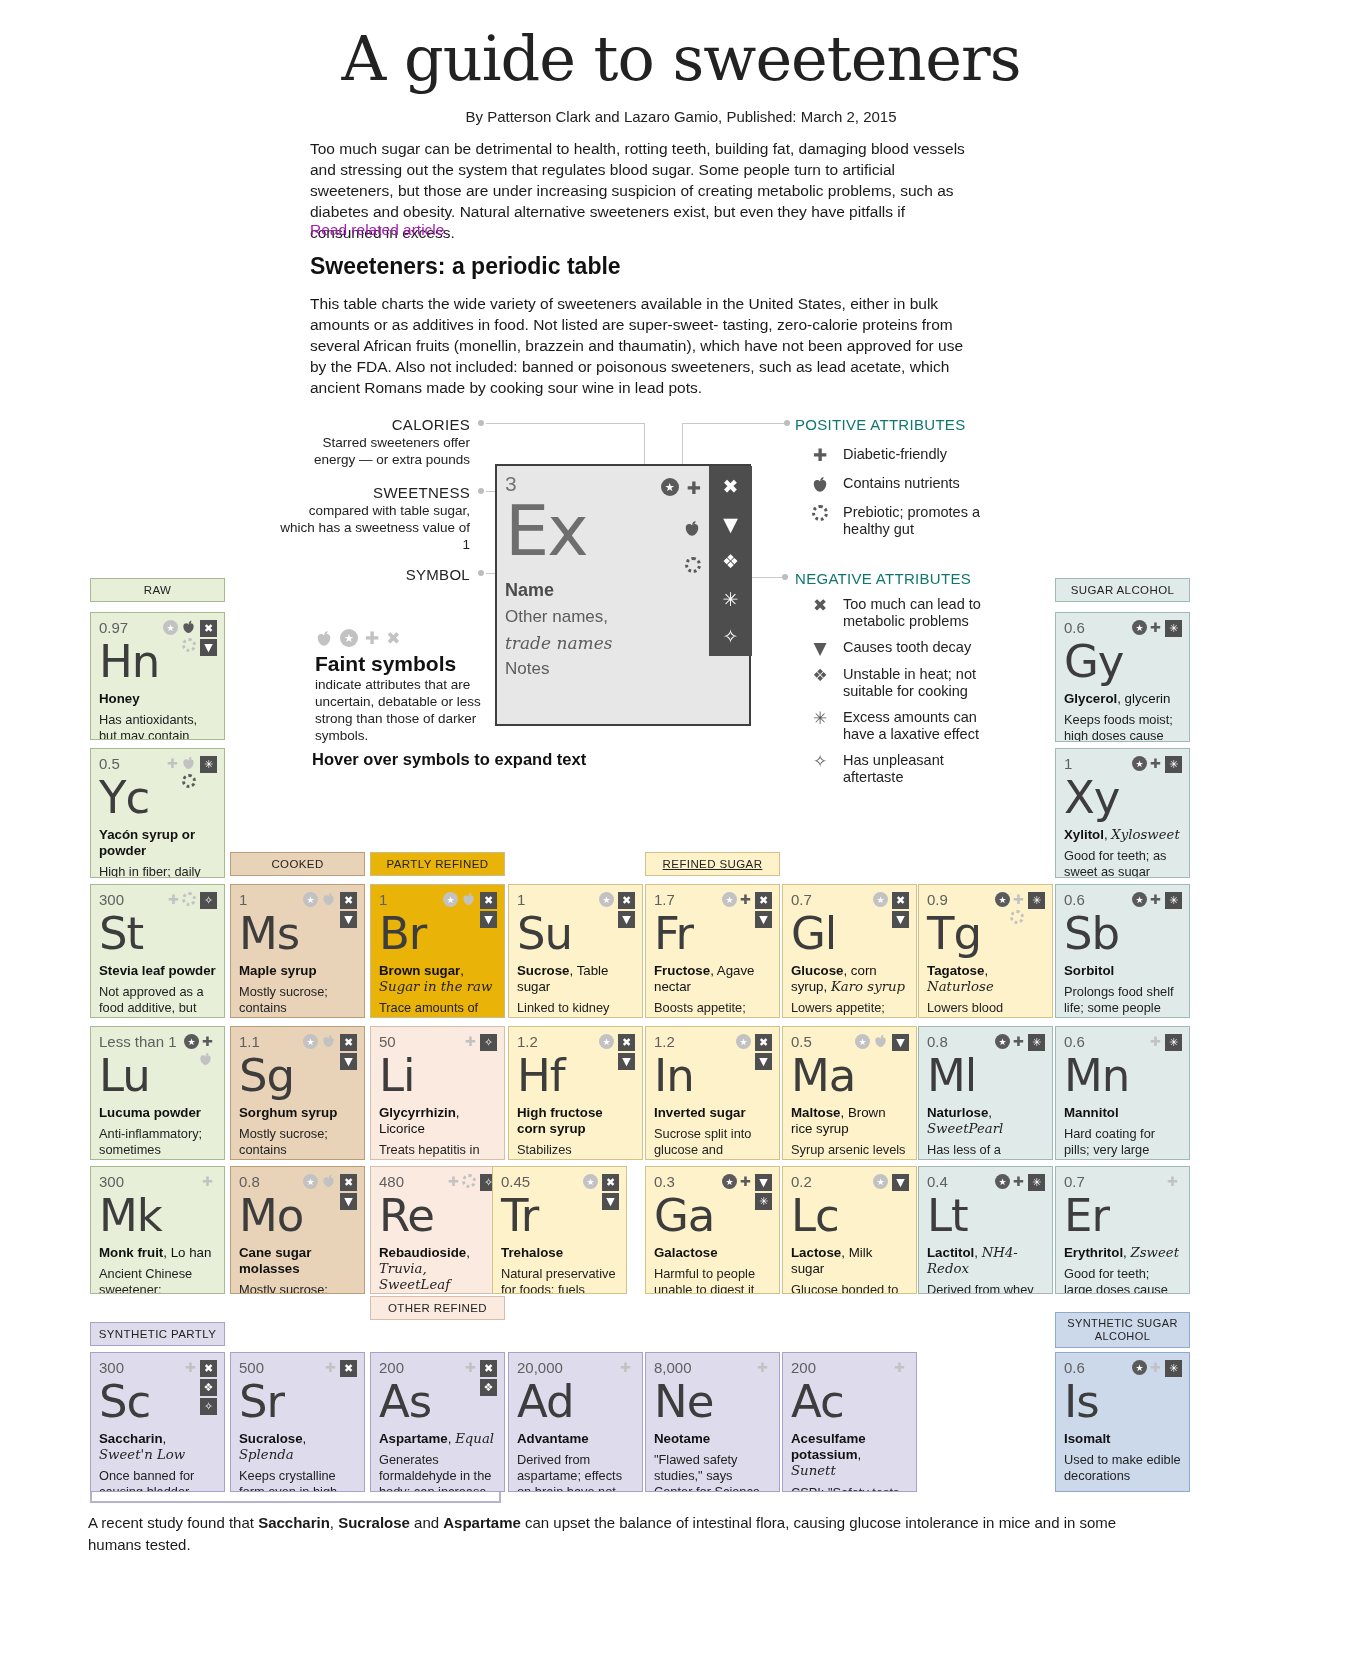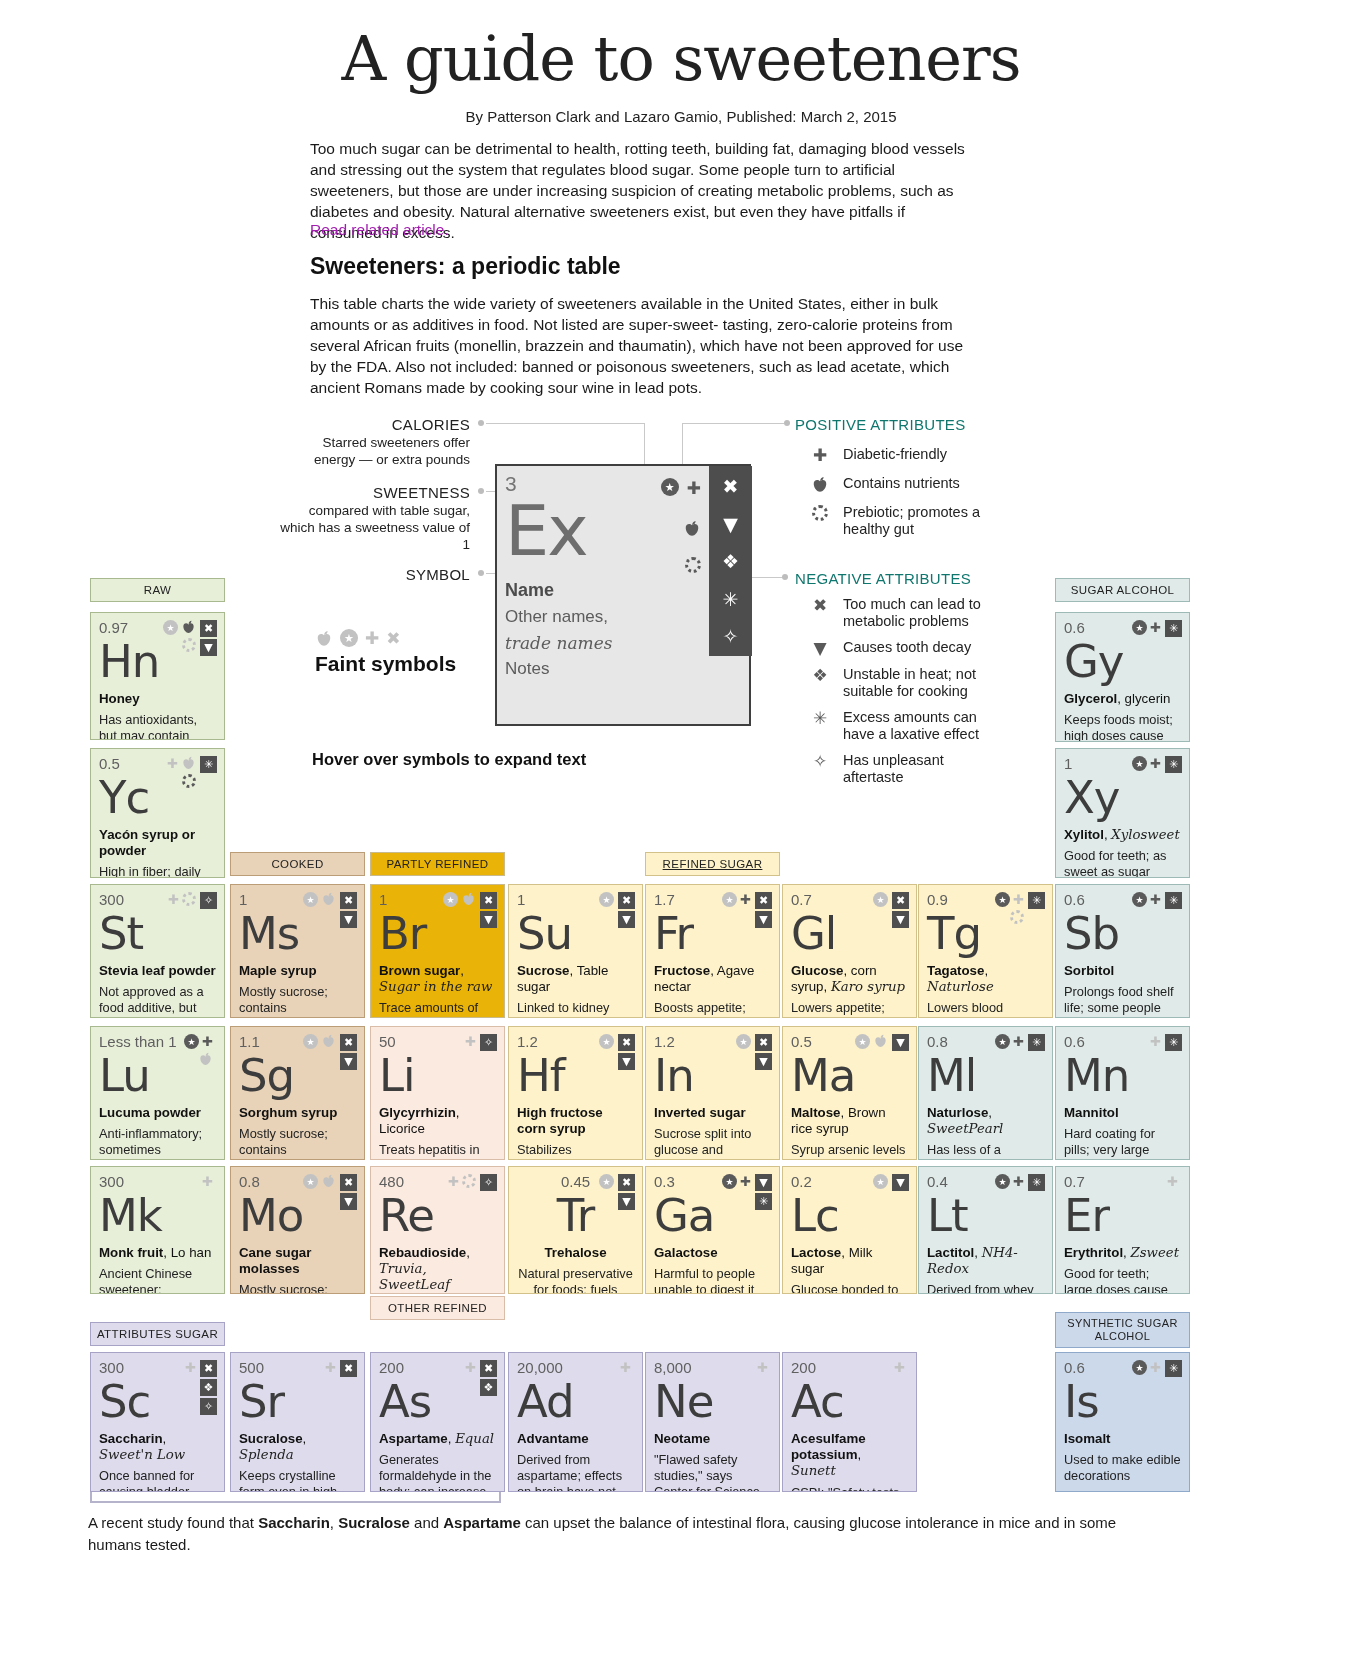--- a/index.html
+++ b/index.html
@@ -146,20 +146,21 @@
         <span class="ic apl big faint">
           <svg viewBox="0 0 20 19">
             <path d="M10 6 C7.6 3.2 2.6 4.4 3 9.2 C3.4 13.8 6.8 17.6 10 17.6 C13.2 17.6 16.6 13.8 17 9.2 C17.4 4.4 12.4 3.2 10 6 Z M10.2 5.4 C10.2 3 11.8 1.2 14 1 C14 3.4 12.4 5.2 10.2 5.4 Z"></path>
           </svg>
         </span>
         <span class="ic disc big faint-disc">★</span>
         <span class="ic glyph big faint">✚</span>
         <span class="ic glyph big faint">✖</span>
       </div>
     <div class="faint-title">Faint symbols</div>
+    <div class="faint-text">indicate attributes that are uncertain, debatable or less strong than those of darker symbols.</div>
   </div>
   <div class="abs hover-note" style="left:312px;top:750px;">Hover over symbols to expand text</div>
 
   <div class="abs attr-title" style="left:795px;top:416px;">POSITIVE ATTRIBUTES</div>
   <div class="abs attr-list" style="left:808px;top:446px;" id="pos-list">
       <div class="attr-item">
         <span class="aicon">
           <span class="ic glyph big">✚</span>
         </span>
         <span>Diabetic-friendly</span>
@@ -217,21 +218,21 @@
 
   <div class="abs bracket"></div>
   <div class="abs footnote" id="footnote">A recent study found that <b>Saccharin</b>, <b>Sucralose</b> and <b>Aspartame</b> can upset the balance of intestinal flora, causing glucose intolerance in mice and in some humans tested.</div>
 
 <div class="ghdr g-raw" style="left: 90px; top: 578px;">RAW</div>
     <div class="ghdr g-alcohol" style="left: 1055px; top: 578px;">SUGAR ALCOHOL</div>
     <div class="ghdr g-cooked" style="left: 230px; top: 852px;">COOKED</div>
     <div class="ghdr g-partly" style="left: 370px; top: 852px;">PARTLY REFINED</div>
     <div class="ghdr g-refined" style="left: 645px; top: 852px; text-decoration: underline;">REFINED SUGAR</div>
     <div class="ghdr g-other" style="left: 370px; top: 1296px;">OTHER REFINED</div>
-    <div class="ghdr g-synthetic" style="left: 90px; top: 1322px;">ATTRIBUTES SUGAR</div>
+    <div class="ghdr g-synthetic" style="left: 90px; top: 1322px;">SYNTHETIC PARTLY</div>
     <div class="ghdr g-synalc tall" style="left: 1055px; top: 1312px;">SYNTHETIC SUGAR ALCOHOL</div>
     <div class="tile g-raw" style="left: 90px; top: 612px; height: 128px;">
       <div class="val">0.97</div>
       <div class="icons">
         <span class="pos">
           <span class="ic disc faint-disc">★</span>
           <span class="ic apl">
             <svg viewBox="0 0 20 19">
               <path d="M10 6 C7.6 3.2 2.6 4.4 3 9.2 C3.4 13.8 6.8 17.6 10 17.6 C13.2 17.6 16.6 13.8 17 9.2 C17.4 4.4 12.4 3.2 10 6 Z M10.2 5.4 C10.2 3 11.8 1.2 14 1 C14 3.4 12.4 5.2 10.2 5.4 Z"></path>
             </svg>
@@ -568,21 +569,21 @@
           <span class="ic glyph faint">✚</span>
         </span>
         <span class="neg">
           <span class="bdg">✳</span>
         </span>
       </div>
       <div class="sym">Mn</div>
       <div class="nm"><b>Mannitol</b></div>
       <div class="note">Hard coating for pills; very large doses can damage kidneys, heart</div>
     </div>
-    <div class="tile g-refined" style="left: 508px; top: 1166px; height: 128px; text-align: center;">
+    <div class="tile g-refined" style="left: 492px; top: 1166px; height: 128px;">
       <div class="val">0.45</div>
       <div class="icons">
         <span class="pos">
           <span class="ic disc faint-disc">★</span>
         </span>
         <span class="neg">
           <span class="bdg">✖</span>
           <span class="bdg">▼</span>
         </span>
       </div>

